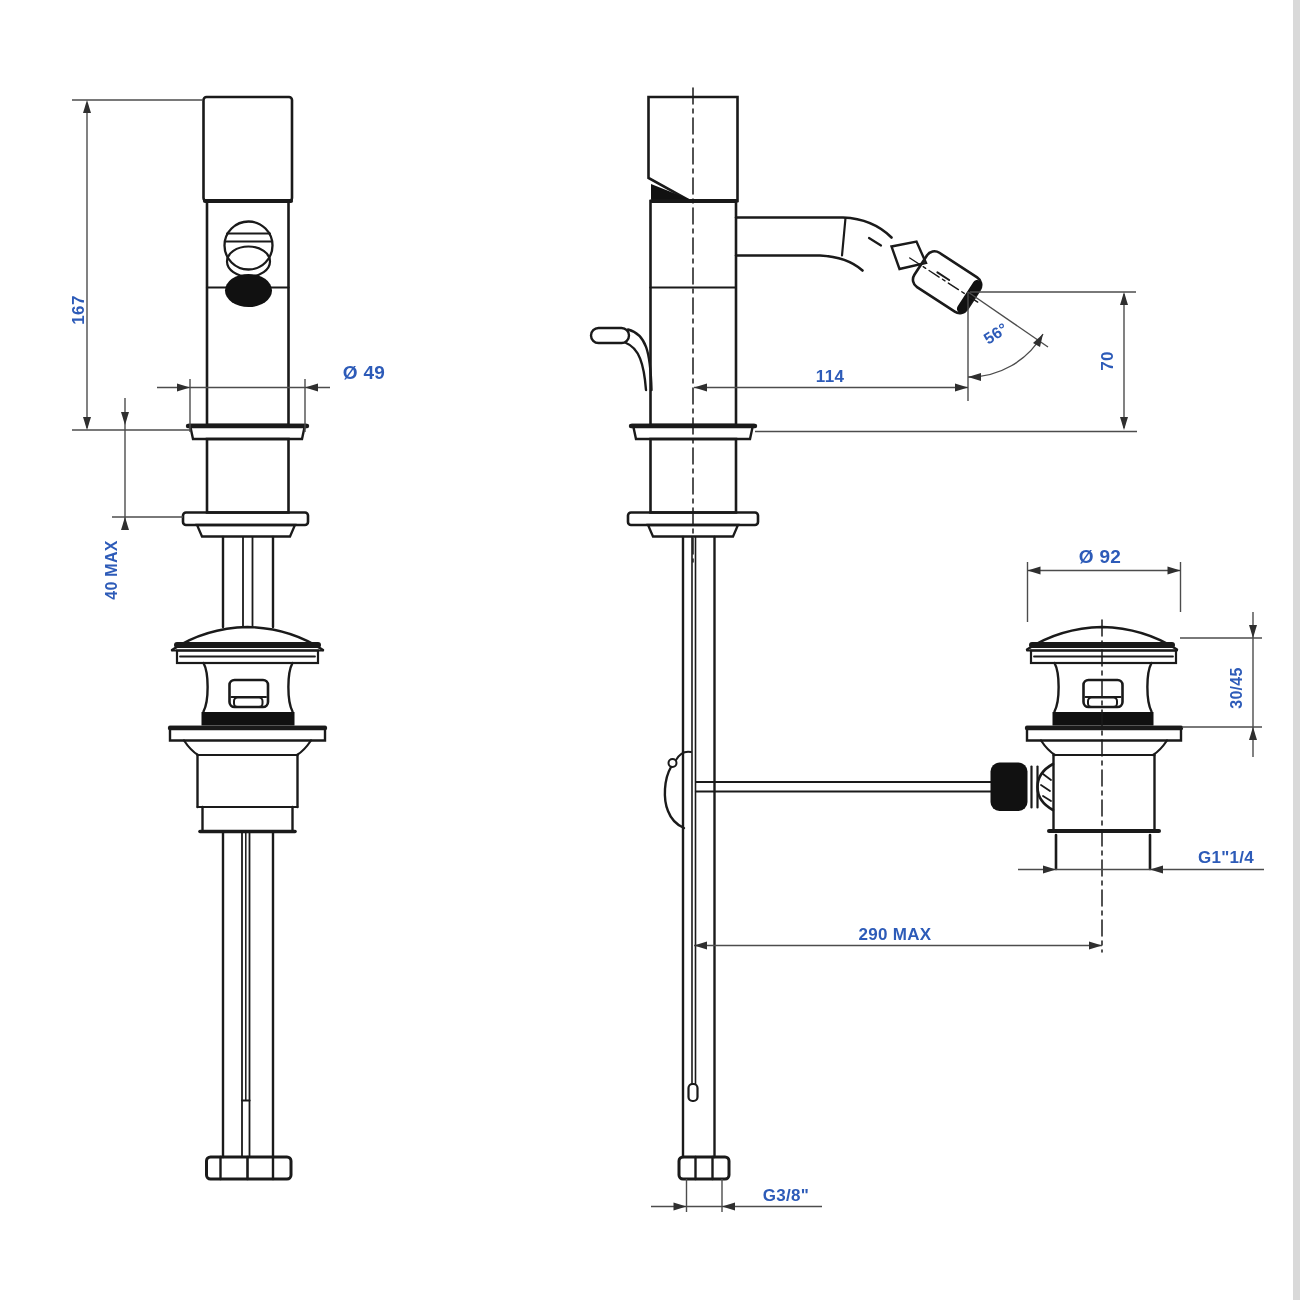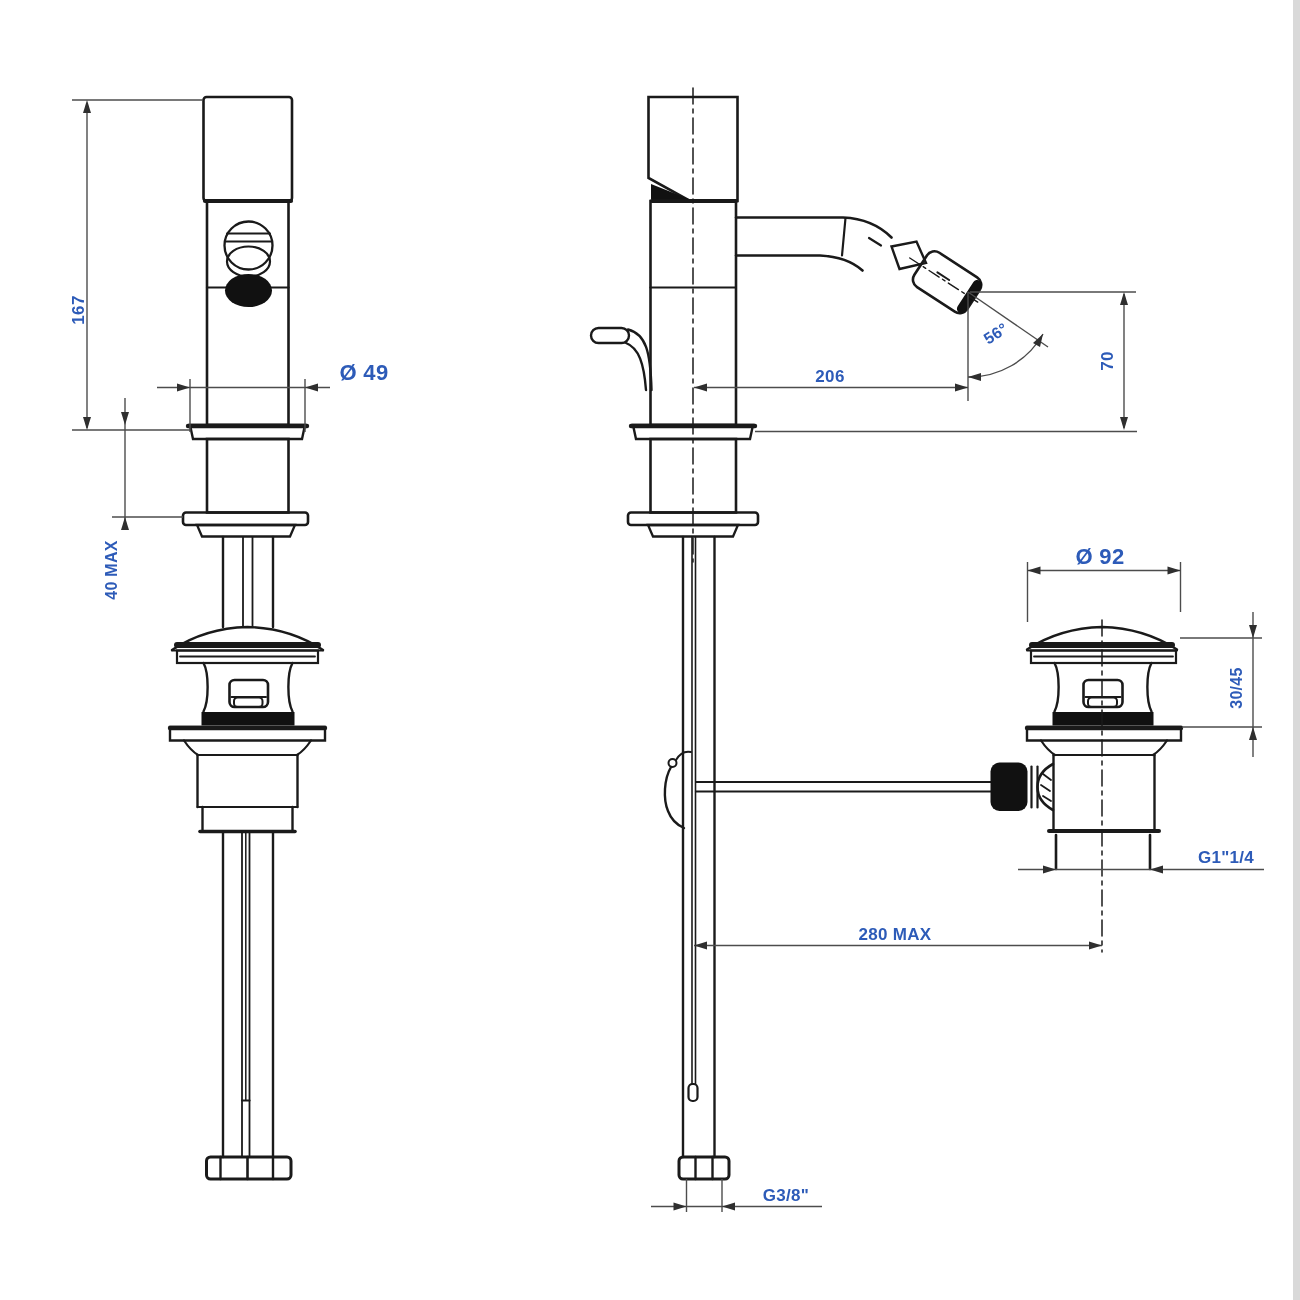--- a/index.html
+++ b/index.html
@@ -4,21 +4,21 @@
 <style>
   html,body{margin:0;padding:0;background:#ffffff;}
   #stage{position:relative;width:1300px;height:1300px;background:#ffffff;overflow:hidden;
          font-family:"Liberation Sans",sans-serif;}
   #drawing{position:absolute;left:0;top:0;}
   .dim-label{position:absolute;color:#2d5bb8;font-weight:700;font-size:17px;
              white-space:nowrap;transform:translate(-50%,-50%);letter-spacing:.3px;}
   .rot90{transform:translate(-50%,-50%) rotate(-90deg);}
   .rot33{transform:translate(-50%,-50%) rotate(-33deg);}
   .sz16{font-size:16px;}
-  .sz19{font-size:22px;}
+  .sz19{font-size:19px;}
   #page-edge{position:absolute;right:0;top:0;width:7px;height:1300px;background:#d9d9d9;}
 </style>
 </head>
 <body>
 
 <div id="stage">
 
 <svg id="drawing" width="1300" height="1300" viewBox="0 0 1300 1300">
 
   <g stroke="#1a1a1a" fill="none" stroke-linecap="round">
@@ -232,23 +232,23 @@
     <polygon points="694,945.5 707,941.5 707,949.5"></polygon>
     <polygon points="1102,945.5 1089,941.5 1089,949.5"></polygon>
     <polygon points="686.5,1206.5 673.5,1202.5 673.5,1210.5"></polygon>
     <polygon points="722,1206.5 735,1202.5 735,1210.5"></polygon>
   </g>
 </svg>
 
   <div class="dim-label rot90" style="left:79px;top:310px;">167</div>
   <div class="dim-label rot90 sz16" style="left:112px;top:570px;">40 MAX</div>
   <div class="dim-label sz19" style="left:364px;top:373px;">Ø 49</div>
-  <div class="dim-label" style="left:830px;top:377px;">206</div>
+  <div class="dim-label" style="left:830px;top:377px;">114</div>
   <div class="dim-label rot33 sz16" style="left:996px;top:334px;">56°</div>
   <div class="dim-label rot90" style="left:1108px;top:361px;">70</div>
   <div class="dim-label sz19" style="left:1100px;top:557px;">Ø 92</div>
   <div class="dim-label rot90 sz16" style="left:1237px;top:688px;">30/45</div>
   <div class="dim-label" style="left:1226px;top:858px;">G1"1/4</div>
-  <div class="dim-label" style="left:895px;top:935px;">280 MAX</div>
+  <div class="dim-label" style="left:895px;top:935px;">290 MAX</div>
   <div class="dim-label" style="left:786px;top:1196px;">G3/8"</div>
 
   <div id="page-edge"></div>
 </div>
 
 </body></html>

